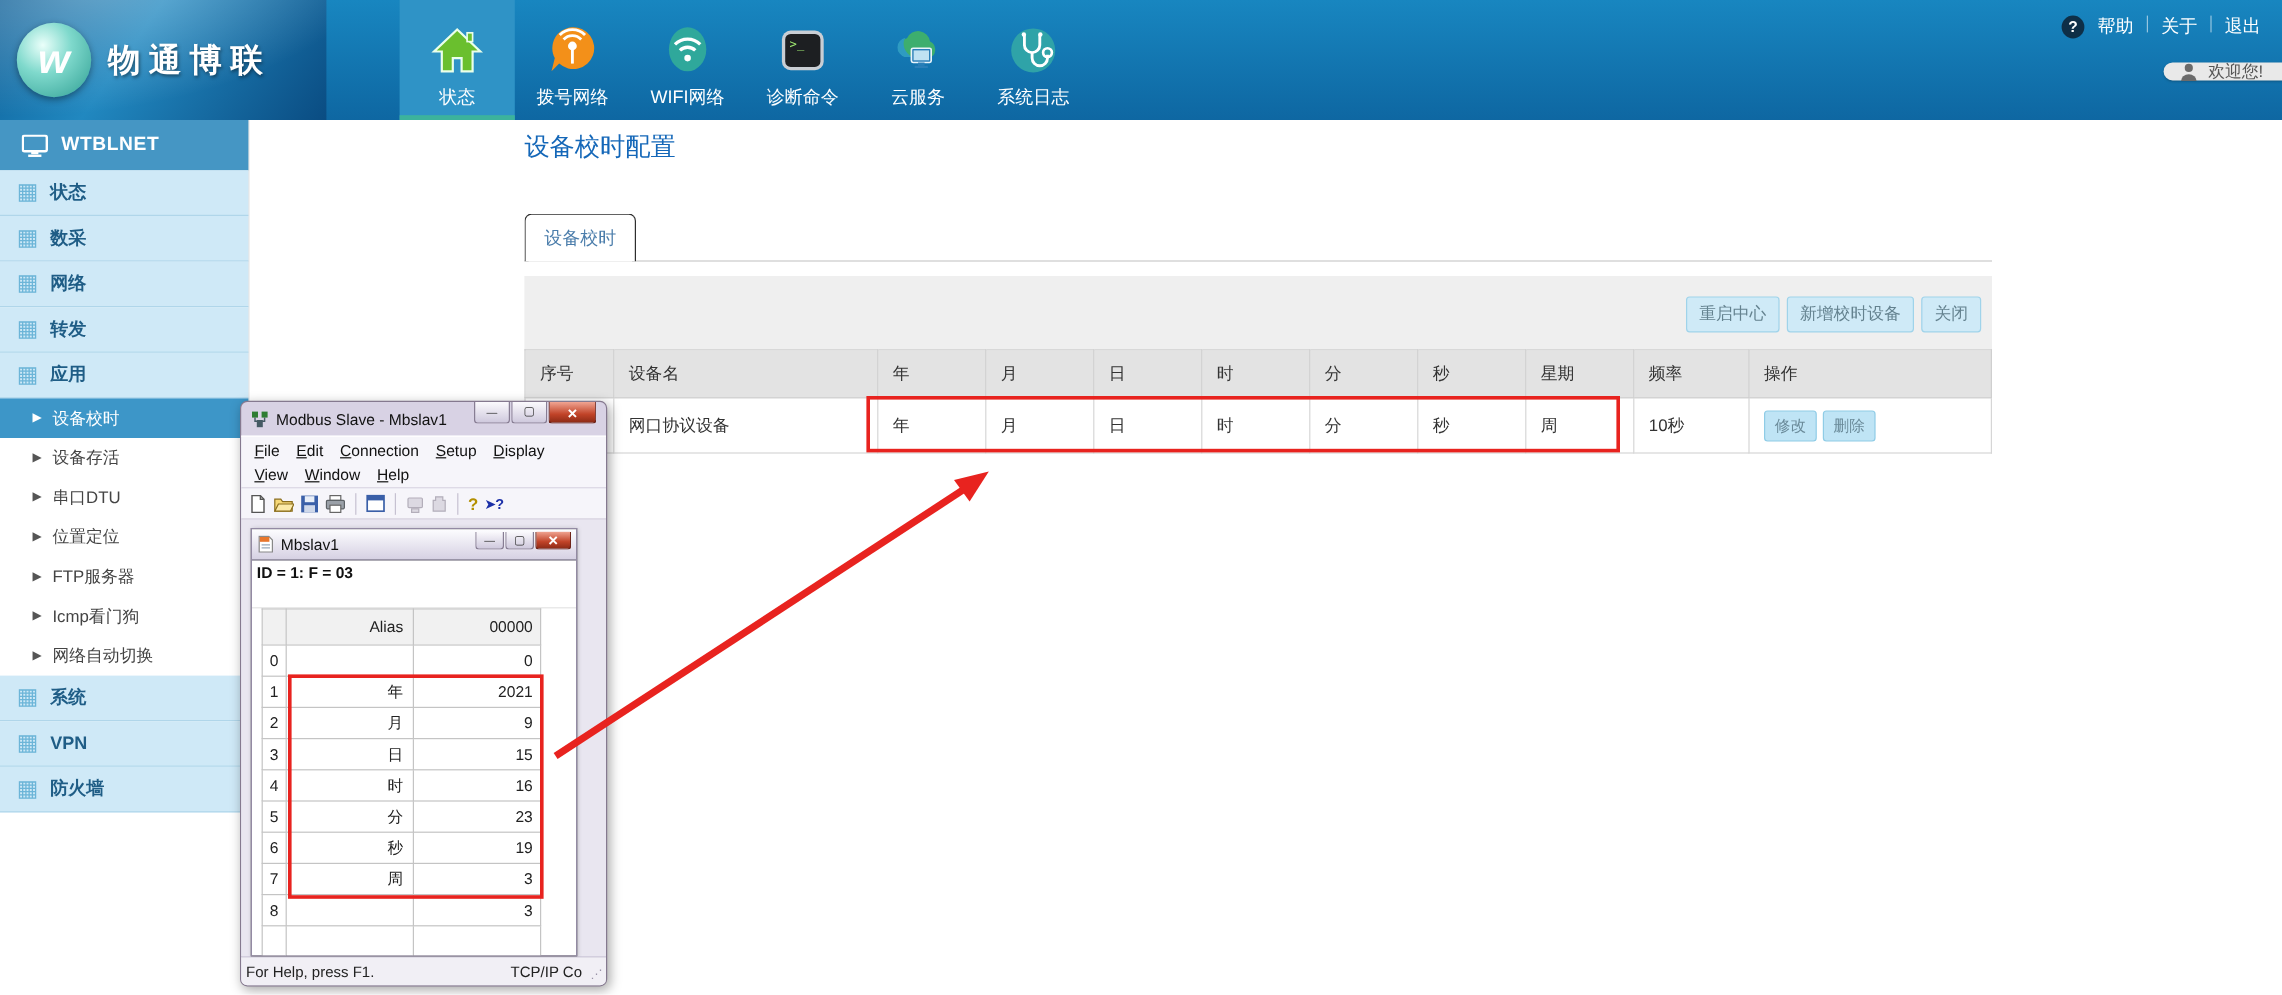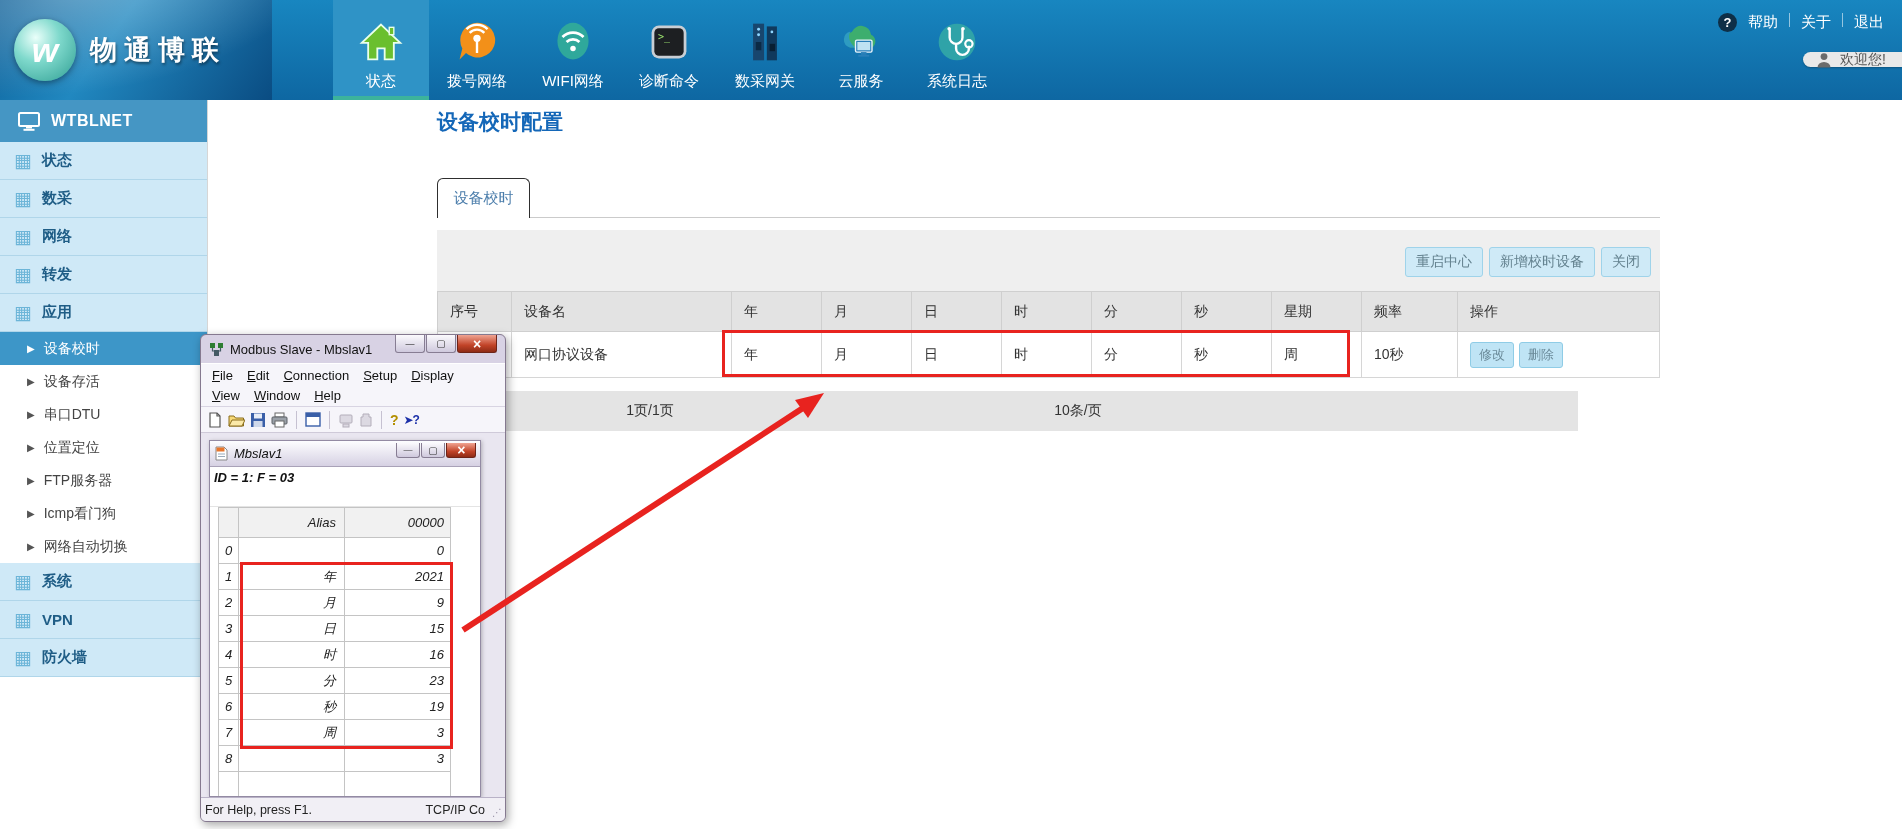--- a/index.html
+++ b/index.html
@@ -52,21 +52,21 @@
   .grid-icon::before { content:"▦"; }
   .sb-sub { height:33px; background:#fff; color:#444; font-size:14px; display:flex; align-items:center;
     gap:9px; padding-left:27px; cursor:pointer; }
   .sb-sub .arrow-icon { color:#555; font-size:10px; }
   .sb-sub .arrow-icon::before { content:"▶"; }
   .sb-sub.selected { background:#3d96c8; color:#fff; }
   .sb-sub.selected .arrow-icon { color:#fff; }
 
   
   .main { position:absolute; left:208px; top:100px; width:1694px; height:729px; background:#fff; }
-  .page-title { position:absolute; left:229px; top:8px; font-size:21px; font-weight:bold; color:#1467b8; }
+  .page-title { position:absolute; left:229px; top:8px; font-size:21px; font-weight:normal; color:#1467b8; }
   .tab-line { position:absolute; left:229px; top:117px; width:1223px; height:1px; background:#cbcbcb; }
   .tab { position:absolute; left:229px; top:78px; width:93px; height:40px; background:#fff;
     border:1px solid #2e2e2e; border-bottom:none; border-radius:6px 6px 0 0; z-index:2;
     display:flex; align-items:center; justify-content:center; color:#4b7dab; font-size:15px; cursor:pointer; }
   .toolbar-strip { position:absolute; left:229px; top:130px; width:1223px; height:61px; background:#efefef; }
   .btn-row { position:absolute; right:9px; top:17px; display:flex; gap:6px; }
   .ui-btn { background:#cfeaf7; border:1px solid #9fd3ea; border-radius:3px; color:#64828f;
     font-size:14px; padding:5px 10px; cursor:pointer; font-family:inherit; }
 
   table.cfg { position:absolute; left:229px; top:191px; width:1223px; border-collapse:collapse;
@@ -119,21 +119,21 @@
     display:flex; align-items:center; gap:5px; padding-left:6px; }
   .tsep { width:1px; height:18px; background:#c6c1d1; margin:0 3px; }
   .tb-q { font-size:14px; font-weight:bold; color:#b38f00; cursor:pointer; }
   .tb-q::before { content:"?"; }
   .tb-cq { font-size:12px; font-weight:bold; color:#1b2fa8; cursor:pointer; }
   .tb-cq::before { content:"➤?"; letter-spacing:-1px; }
 
   .mclient { flex:1; background:#e9e6f0; position:relative; }
   .cwin { position:absolute; left:8px; top:7px; width:272px; bottom:0; background:#404040;
     border:1px solid #938aa3; display:flex; flex-direction:column;
-    box-shadow:1px 1px 4px rgba(0,0,0,.25);font-style:italic; }
+    box-shadow:1px 1px 4px rgba(0,0,0,.25); }
   .ctitle { height:26px; background:linear-gradient(180deg,#fdfdff,#d6d1e3);
     border-bottom:1px solid #a9a2b8; display:flex; align-items:center; gap:6px; padding-left:5px;
     font-size:13px; color:#111; position:relative; }
   .cbtns { position:absolute; right:4px; top:2px; display:flex; }
   .cbody { flex:1; background:#fff; overflow:hidden; }
   .idline { height:40px; font-weight:bold; font-size:13px; color:#111; padding:3px 0 0 4px;
     border-bottom:1px solid #e4e4e4; }
   table.mgrid { border-collapse:collapse; table-layout:fixed; margin-left:8px; font-size:13px; color:#222; }
   table.mgrid td { border:1px solid #c4c4c4; height:26px; background:#fff; overflow:hidden; white-space:nowrap; }
   table.mgrid tr.ghead td { background:#f1f1f1; height:30px; }
@@ -200,34 +200,20 @@
     </div>
     <div class="nav-item">
       <span class="nav-ic">
         <svg class="ic-svg" width="44" height="44" viewBox="0 0 48 48">
             <rect x="5" y="6" width="38" height="36" rx="8" fill="#c9ced4"></rect>
             <rect x="8" y="9" width="32" height="30" rx="5" fill="#1d1f22"></rect>
             <text x="12" y="22" fill="#9fe870" font-size="11" font-family="monospace">&gt;_</text>
           </svg>
       </span>
       <span>诊断命令</span>
-    </div>
-    <div class="nav-item">
-      <span class="nav-ic">
-        <svg class="ic-svg" width="44" height="44" viewBox="0 0 48 48">
-            <rect x="11" y="4" width="12" height="40" fill="#18466e"></rect>
-            <rect x="26" y="7" width="11" height="37" fill="#10395c"></rect>
-            <circle cx="17" cy="10" r="1.6" fill="#8fd6ff"></circle>
-            <circle cx="17" cy="16" r="1.6" fill="#8fd6ff"></circle>
-            <rect x="14" y="24" width="6" height="9" fill="#0b2a45"></rect>
-            <circle cx="31.5" cy="13" r="1.5" fill="#8fd6ff"></circle>
-            <rect x="29" y="26" width="6" height="8" fill="#081f33"></rect>
-          </svg>
-      </span>
-      <span>数采网关</span>
     </div>
     <div class="nav-item">
       <span class="nav-ic">
         <svg class="ic-svg" width="44" height="44" viewBox="0 0 48 48">
             <path d="M12 30 a9 9 0 0 1 2-17 a11 11 0 0 1 21 3 a8 8 0 0 1 1 14 Z" fill="#3dae6e"></path>
             <path d="M12 30 a9 9 0 0 1 .5-17.5 c-4 6 0 14 6 17.5 Z" fill="#2e9bc1"></path>
             <rect x="18" y="22" width="18" height="13" rx="1.5" fill="#2a7fb8" stroke="#e8f4fb" stroke-width="1.5"></rect>
             <rect x="20" y="24" width="14" height="9" fill="#bfe2f2"></rect>
             <rect x="24" y="35" width="6" height="3" fill="#2a7fb8"></rect>
             <rect x="21" y="38" width="12" height="2" fill="#2a7fb8"></rect>
@@ -394,24 +380,20 @@
       <td>秒</td>
       <td>周</td>
       <td>10秒</td>
       <td>
         <button class="mini-btn">修改</button><button class="mini-btn">删除</button>
       </td>
     </tr>
   </tbody>
     </table>
 
-  <div class="pagination">
-    <span class="pg-label pg-pages">1页/1页</span>
-    <span class="pg-label pg-per">10条/页</span>
-  </div>
 
 </div>
 
 <div class="red-row-box"></div>
 
 <div class="mwin">
   <div class="mtitle">
     <svg width="15" height="15" viewBox="0 0 15 15">
         <rect x="1" y="1" width="5" height="5" fill="#2e7d32"></rect>
         <rect x="9" y="1" width="5" height="5" fill="#2e7d32"></rect>

